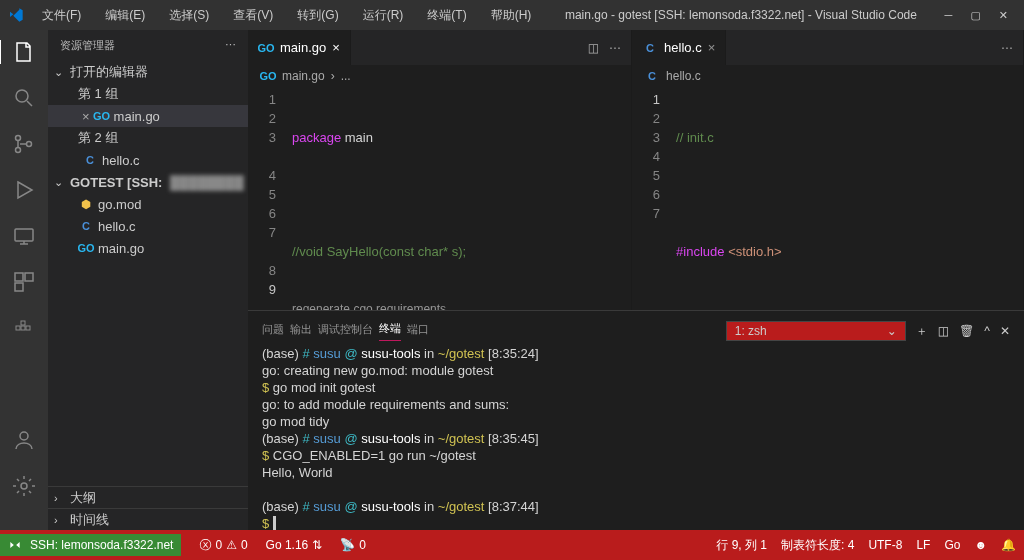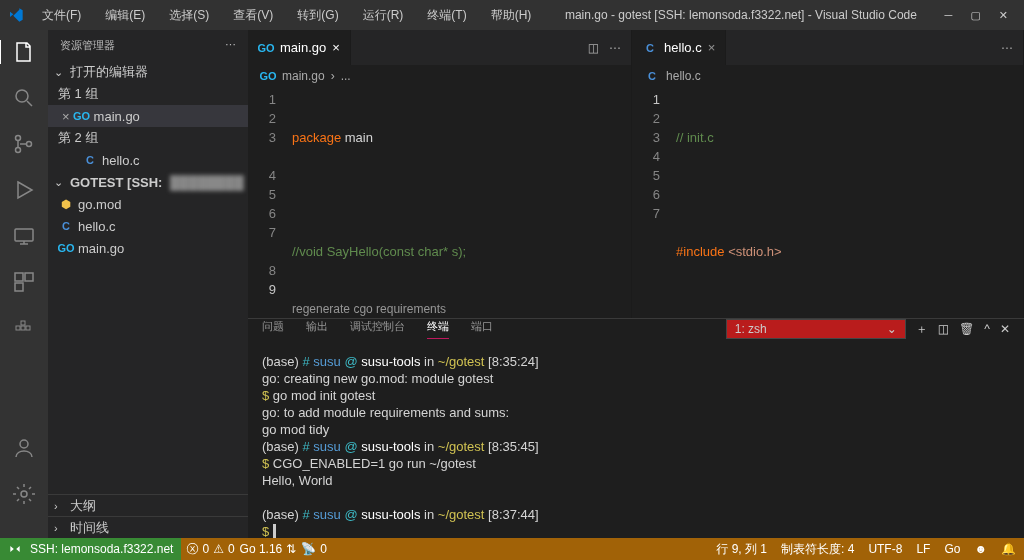--- a/index.html
+++ b/index.html
@@ -13,21 +13,21 @@
 .winbtns span{cursor:pointer;font-size:11px}
 .main{flex:1;display:flex;overflow:hidden}
 .activitybar{width:48px;background:#333;display:flex;flex-direction:column;align-items:center;padding-top:10px;gap:22px}
 .activitybar .ico{width:24px;height:24px;cursor:pointer;display:flex;align-items:center;justify-content:center;opacity:.55}
 .activitybar .ico.active{opacity:1;border-left:2px solid #fff;padding-left:0;margin-left:-2px;width:48px}
 .activitybar .spacer{flex:1}
 .sidebar{width:200px;background:#252526;display:flex;flex-direction:column;font-size:12px}
 .sidebar-hdr{padding:8px 12px;font-size:11px;color:#bbb;display:flex;justify-content:space-between}
 .tree{flex:1;overflow:hidden}
 .tree-row{display:flex;align-items:center;height:22px;padding-left:6px;cursor:pointer;gap:4px;font-size:13px}
-.tree-row.indent1{padding-left:10px}
+.tree-row.indent1{padding-left:30px}
 .tree-row.indent2{padding-left:34px}
 .tree-row.sel{background:#37373d}
 .tree-row .chev{width:12px;font-size:11px;color:#ccc}
 .fileico{width:16px;height:16px;display:inline-flex;align-items:center;justify-content:center;font-size:11px;font-weight:bold;border-radius:2px}
 .fileico.go{color:#29b7f0}
 .fileico.c{color:#4a90d9}
 .fileico.mod{color:#f0c14b}
 .close-x{margin-left:4px;font-size:13px;color:#aaa}
 .outline-section{border-top:1px solid #3a3a3a}
 .editors{flex:1;display:flex;flex-direction:column;overflow:hidden}
@@ -38,36 +38,36 @@
 .tab.active{background:#1e1e1e;color:#fff}
 .tab-actions{margin-left:auto;display:flex;align-items:center;gap:10px;padding:0 10px;color:#aaa}
 .breadcrumb{height:22px;display:flex;align-items:center;padding:0 12px;gap:6px;font-size:12px;color:#aaa;background:#1e1e1e}
 .code{flex:1;display:flex;font-family:Consolas,"Courier New",monospace;font-size:13px;line-height:19px;overflow:hidden;position:relative}
 .gutter{width:40px;text-align:right;color:#858585;padding:3px 12px 0 0}
 .gutter .ln{height:19px}
 .gutter .ln.active{color:#c6c6c6}
 .codetext{flex:1;padding:3px 0 0 4px;white-space:pre;color:#d4d4d4}
 .codetext .row{height:19px}
 .minimap{width:40px;background:#1e1e1e;opacity:.5}
-.kw{color:#f97316}
+.kw{color:#d946ef}
 .str{color:#ce9178}
 .cmt{color:#608b4e}
 .hint{color:#969696;font-size:12px}
 .panel{height:220px;border-top:1px solid #3a3a3a;display:flex;flex-direction:column;background:#1e1e1e}
-.panel-tabs{height:30px;display:flex;align-items:flex-start;padding:0 14px;gap:22px;font-size:11px;color:#969696}
+.panel-tabs{height:30px;display:flex;align-items:flex-end;padding:0 14px;gap:6px;font-size:11px;color:#969696}
 .panel-tabs .ptab{cursor:pointer;padding-bottom:4px}
 .panel-tabs .ptab.active{color:#fff;border-bottom:1px solid #be185d}
 .panel-tabs .right{margin-left:auto;display:flex;align-items:center;gap:10px;font-size:12px;color:#ccc}
 .dropdown{background:#b91c1c;border:1px solid #454545;padding:2px 8px;font-size:12px;width:180px;display:flex;justify-content:space-between}
 .terminal{flex:1;padding:4px 14px;font-family:Consolas,monospace;font-size:13px;line-height:17px;color:#d4d4d4;overflow:hidden}
 .term-cyan{color:#3db8c4}
 .term-green{color:#ffffff}
 .term-yellow{color:#d0c252}
 .term-blue{color:#569cd6}
-.statusbar{height:22px;background:#a16207;color:#fff;display:flex;align-items:center;font-size:12px;padding:0 8px;gap:5px}
+.statusbar{height:30px;background:#b91c1c;color:#fff;display:flex;align-items:center;font-size:12px;padding:0 8px;gap:18px}
 .statusbar .ssh{background:#388a34;height:22px;display:flex;align-items:center;padding:0 8px;margin-left:-8px}
 .statusbar .seg{display:inline-flex;align-items:center;gap:4px;cursor:pointer}
 .statusbar .right{margin-left:auto;display:flex;gap:14px}
 svg{display:block}
 .blur{filter:blur(2px);color:#888}
 </style>
 </head>
 <body>
 
 <div class="titlebar">

